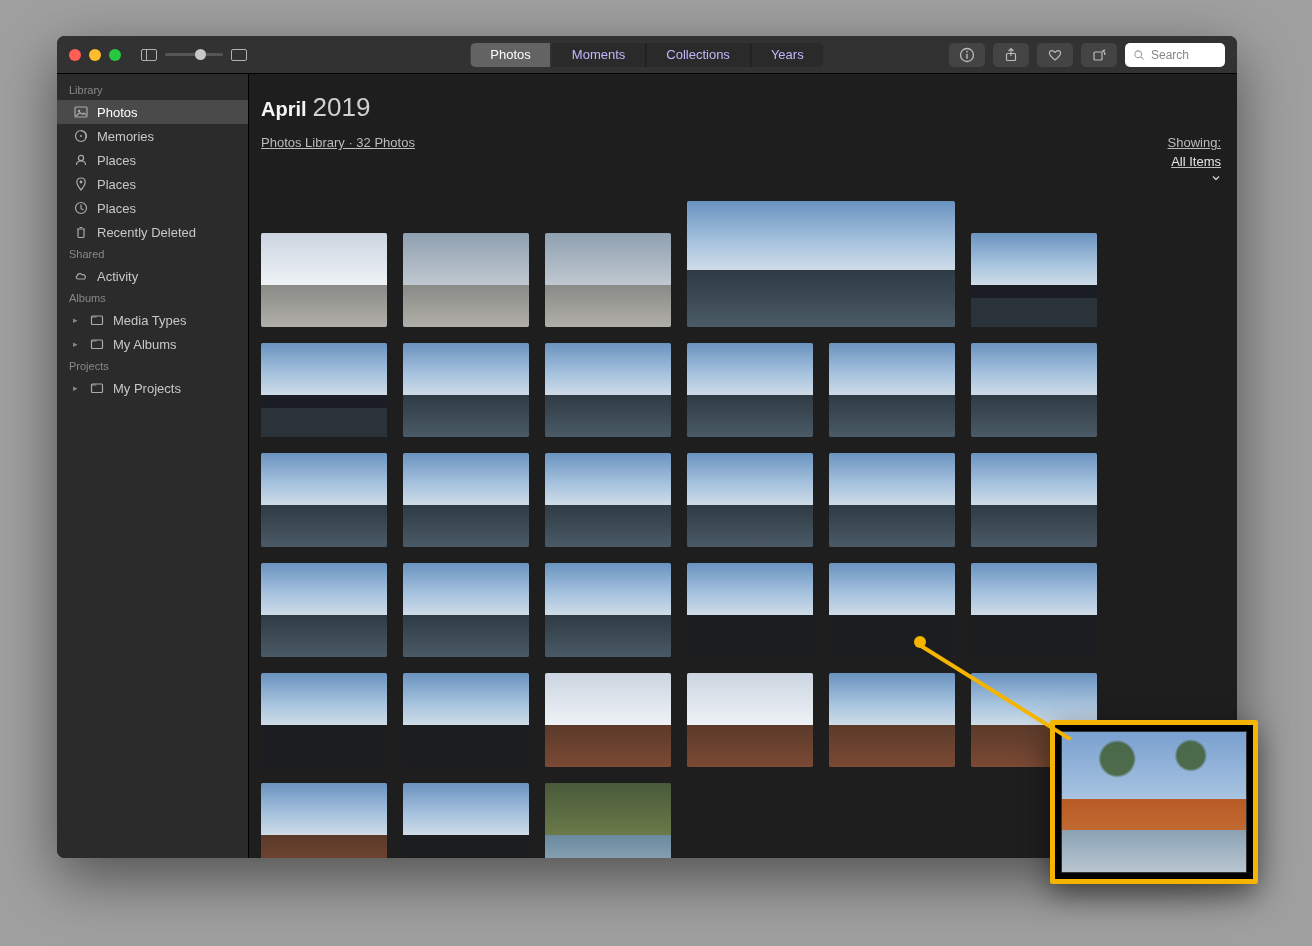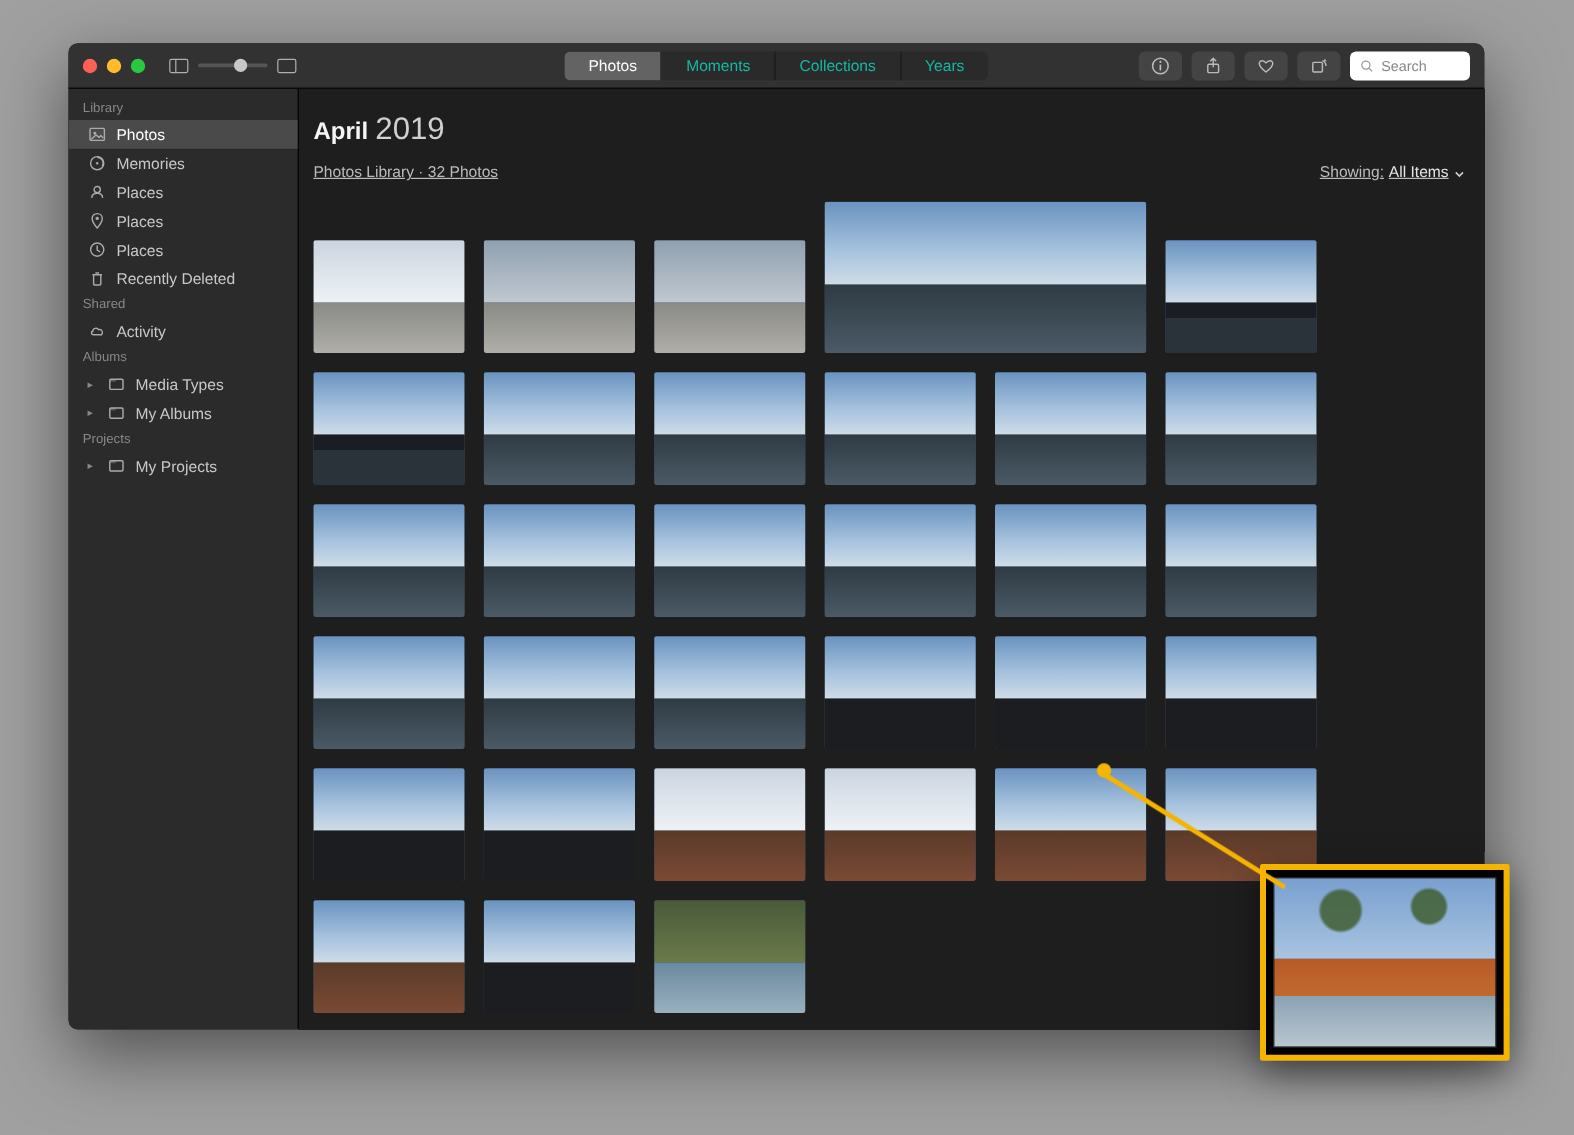--- a/index.html
+++ b/index.html
@@ -56,21 +56,21 @@
     .thumb-icon {
       width:16px; height:12px; border:1px solid #b0b0b0; border-radius:2px;
     }
 
     .segmented {
       position:absolute; left:50%; transform:translateX(-50%);
       display:flex; background:#2a2a2a; border-radius:5px; overflow:hidden;
       height: 24px; font-size:13px;
     }
     .segmented .seg {
-      padding: 4px 20px; color:#14b8a6; display:flex; align-items:center; justify-content:center;
+      padding: 4px 20px; color:#c4b5fd; display:flex; align-items:center; justify-content:center;
       border-right:1px solid #1a1a1a; cursor:default;
     }
     .segmented .seg:last-child { border-right:none; }
     .segmented .seg.active { background:#636363; color:#fff; }
 
     .tb-right {
       margin-left:auto; display:flex; gap:8px; align-items:center;
     }
     .tb-btn {
       width:36px; height:24px; background:#444; border-radius:5px;
@@ -105,21 +105,21 @@
       position: relative;
     }
     .header-row { display:flex; align-items:baseline; gap:6px; }
     .header-month { font-size:20px; font-weight:700; color:#f5f5f5; }
     .header-year { font-size:26px; font-weight:400; color:#d0d0d0; }
 
     .subhead {
       display:flex; justify-content:space-between; margin-top:12px;
       font-size:13px; color:#bbb;text-decoration:underline;
     }
-    .subhead .showing { color:#bbb; display:flex; gap:4px; align-items:flex-end;}
+    .subhead .showing { color:#bbb; display:flex; gap:4px; align-items:flex-end;flex-direction:column;}
     .subhead .showing .value { color:#e5e5e5; }
 
     .grid {
       margin-top: 18px;
       display:flex; flex-wrap:wrap; gap: 16px 16px;
       align-items: flex-end;
     }
     .thumb {
       height: 94px; background:#3a4a5a; border-radius:2px; overflow:hidden;
       display:flex; flex-direction:column;

